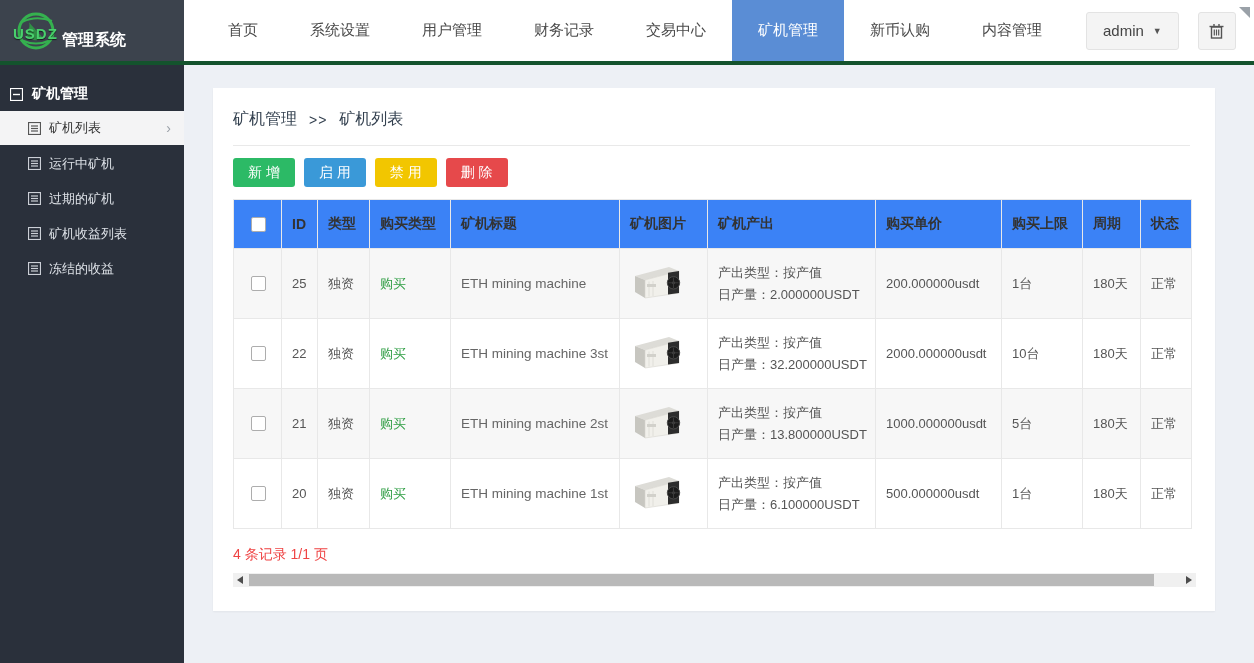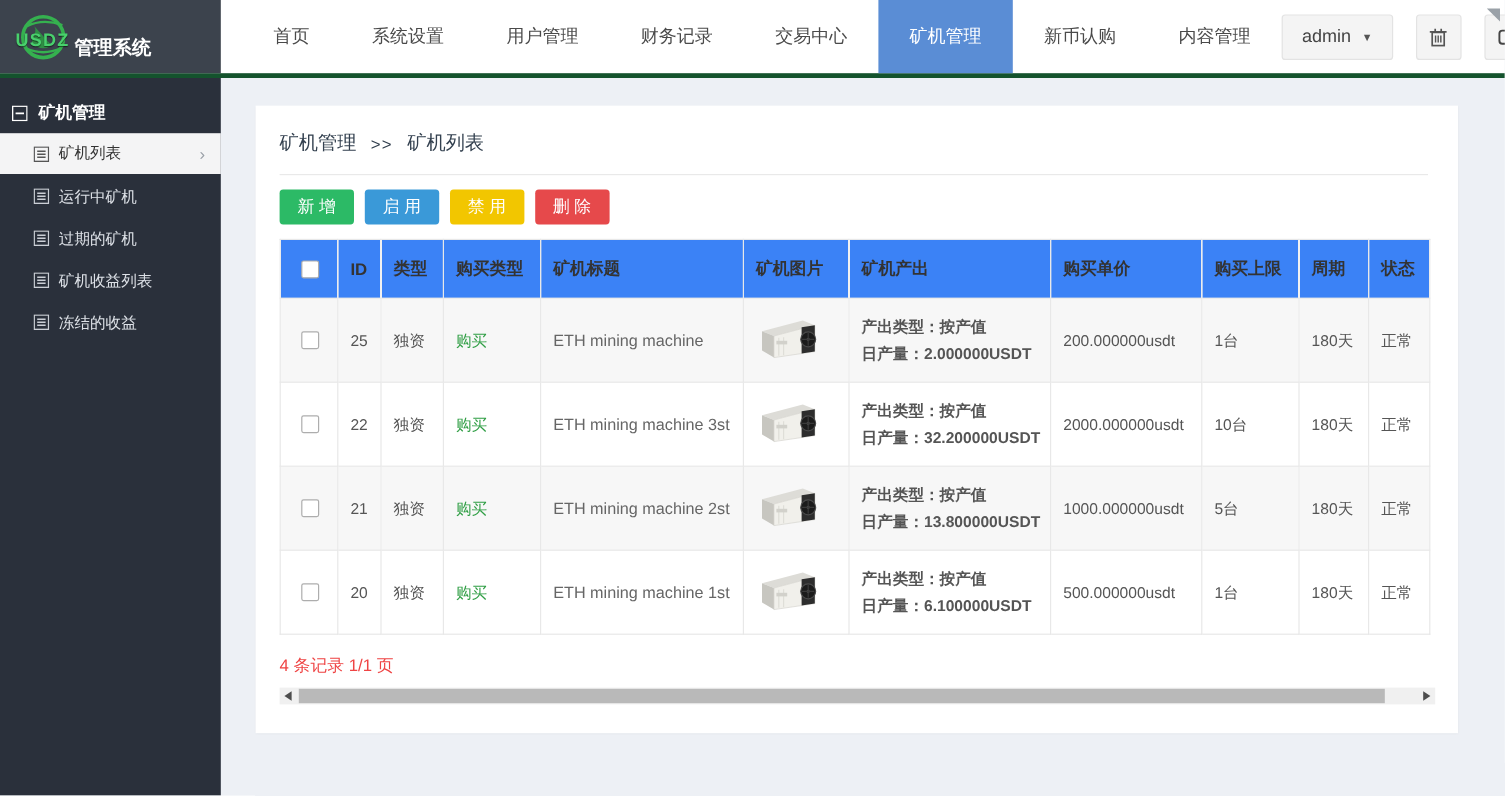--- a/index.html
+++ b/index.html
@@ -18,21 +18,21 @@
   .usdz { position:absolute; left:1px; top:18px; color:#49d06d; font-weight:bold; font-size:15px; letter-spacing:1px; text-shadow:0 1px 1px rgba(0,0,0,.6); }
   .logo-title { color:#fff; font-size:16px; font-weight:bold; align-self:flex-end; padding-bottom:10px; margin-left:2px; }
 
   .nav { flex:1; display:flex; align-items:stretch; padding-left:18px; }
   .nav-item { display:flex; align-items:center; padding:12px 26px; font-size:15px; color:#4a4a4a; cursor:pointer; white-space:nowrap; }
   .nav-item.active { background:#5a8dd5; color:#fff; }
 
   .top-actions { display:flex; align-items:center; gap:19px; padding-right:24px; }
   .tool-btn { height:38px; background:#f4f4f4; border:1px solid #e3e3e3; border-radius:3px;
               display:flex; align-items:center; justify-content:center; cursor:pointer; color:#444; }
-  .admin-btn { padding:0 16px; font-size:15px; gap:9px; }
+  .admin-btn { padding:0 16px; font-size:15px; gap:9px;margin-left:18px; }
   .caret { font-size:9px; color:#555; }
   .icon-btn { width:38px; }
 
   .v-scroll-arrow { position:absolute; top:7px; right:4px; width:0; height:0;
                     border-top:11px solid #9aa1a8; border-left:11px solid transparent; }
 
   
   .sidebar { position:absolute; left:0; top:65px; bottom:0; width:184px; background:#2a303b; padding-top:13px; }
   .side-group { height:32px; display:flex; align-items:center; gap:9px; padding-left:10px;
                 color:#fff; font-size:14px; font-weight:bold; cursor:pointer; }
@@ -64,21 +64,21 @@
   table.grid { margin-top:12px; border-collapse:collapse; table-layout:fixed; width:958px; font-size:13px; color:#555; }
   .grid th, .grid td { border:1px solid #e8e8e8; padding:6px 10px; text-align:left; vertical-align:middle;
                        overflow:hidden; white-space:nowrap; }
   .grid th { color:#333; font-weight:bold; font-size:14px; height:49px; background:#3b82f6; }
   .grid td { height:70px; }
   .grid tr.odd td { background:#f7f7f7; }
   .c-check { text-align:center !important; }
   .grid input[type=checkbox] { width:15px; height:15px; accent-color:#fff; cursor:pointer;
       appearance:none; border:1px solid #adadad; border-radius:2px; background:#fff; vertical-align:middle; }
   .buy { color:#2f9e44; }
-  .c-out div { line-height:22px; font-size:13px;font-weight:bold; }
+  .c-out div { line-height:22px; font-size:13px; }
   .c-img { text-align:left; }
   .cell-title { font-size:13.5px; color:#666; }
 
   .record { margin-top:17px; font-size:14px; color:#ef4444; }
 
   .hscroll { margin-top:9px; height:14px; width:963px; background:#f0f0f0; position:relative; }
   .hs-thumb { position:absolute; left:16px; top:1px; height:12px; width:905px; background:#b9b9b9; cursor:pointer; }
   .hs-arrow { position:absolute; top:3px; width:0; height:0; cursor:pointer; }
   .hs-left { left:4px; border-top:4.5px solid transparent; border-bottom:4.5px solid transparent; border-right:6px solid #4d4d4d; }
   .hs-right { right:4px; border-top:4.5px solid transparent; border-bottom:4.5px solid transparent; border-left:6px solid #4d4d4d; }

